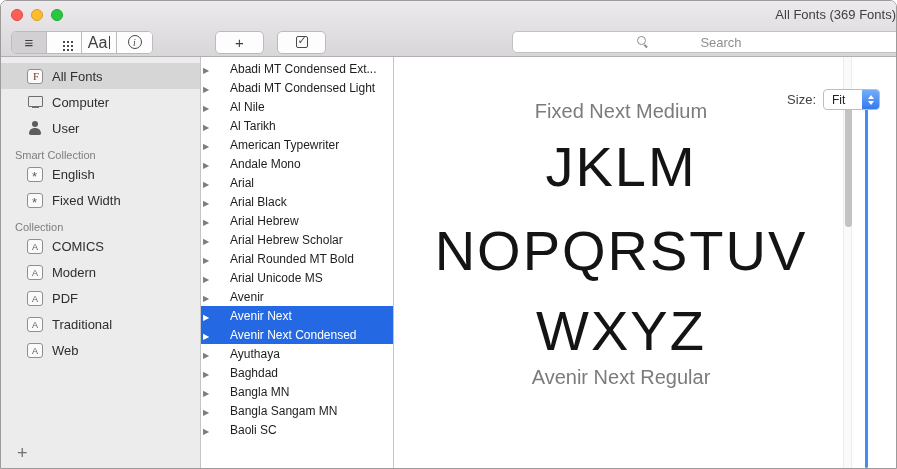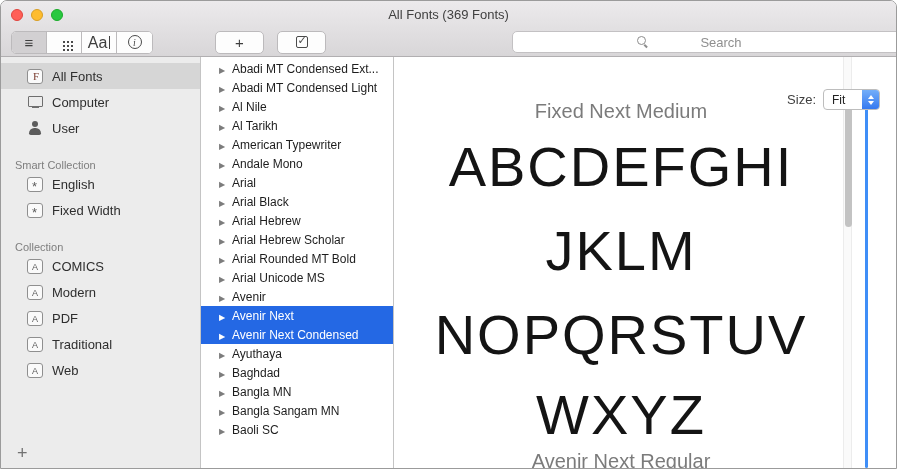--- a/index.html
+++ b/index.html
@@ -12,21 +12,21 @@
     border-radius: 7px 7px 0 0; background: #fff; border: 1px solid #9b9b9b;
   }
   
   .chrome { height: 56px; background: linear-gradient(#eceaec, #d8d6d8); border-bottom: 1px solid #b1afb1; position: relative; }
   .titlebar { height: 26px; position: relative; }
   .traffic { position: absolute; left: 10px; top: 8px; display: flex; gap: 8px; }
   .tl { width: 12px; height: 12px; border-radius: 50%; }
   .tl.red { background: #ff5f57; border: 1px solid #e0443e; }
   .tl.yellow { background: #febc2e; border: 1px solid #d89e24; }
   .tl.green { background: #28c840; border: 1px solid #1aab29; }
-  .title { text-align: center; font-size: 13px; color: #404040; line-height: 27px; }
+  .title { text-align: right; font-size: 13px; color: #404040; line-height: 27px; }
 
   .toolbar { height: 30px; display: flex; align-items: center; padding: 0 10px; position: relative; }
   .segmented { display: flex; height: 23px; border: 1px solid #bcbabc; border-radius: 5px; overflow: hidden; background: #fff; }
   .seg { width: 35px; display: flex; align-items: center; justify-content: center; border: none; border-right: 1px solid #bcbabc; background: #fdfdfd; padding: 0; font-family: inherit; }
   .seg:last-child { border-right: none; }
   .seg.selected { background: #d2d0d2; }
   .ico-list { font-size: 15px; color: #3e3e3e; line-height: 1; }
   .ico-grid { width: 2px; height: 2px; background: #4a4a4a; margin: 4px;
     box-shadow: 4px 0 0 0 #4a4a4a, 8px 0 0 0 #4a4a4a, 0 4px 0 0 #4a4a4a, 4px 4px 0 0 #4a4a4a, 8px 4px 0 0 #4a4a4a, 0 8px 0 0 #4a4a4a, 4px 8px 0 0 #4a4a4a, 8px 8px 0 0 #4a4a4a; }
   .ico-sample { font-size: 16px; color: #3e3e3e; border-right: 1px solid #3e3e3e; padding-right: 2px; line-height: 13px; }
@@ -42,36 +42,36 @@
   .ico-search { position: absolute; left: calc(50% - 36px); top: 5px; width: 11px; height: 11px; pointer-events: none; }
   .ico-search::before { content: ""; position: absolute; left: 0; top: 0; width: 7px; height: 7px; border: 1.5px solid #8d8d8d; border-radius: 50%; }
   .ico-search::after { content: ""; position: absolute; left: 8px; top: 8px; width: 4px; height: 1.5px; background: #8d8d8d; transform: rotate(45deg); transform-origin: 0 0; }
 
   
   .content { display: flex; height: 411px; }
 
   .sidebar { width: 200px; background: #ececec; border-right: 1px solid #c4c4c4; position: relative; padding-top: 6px; flex: 0 0 200px; }
   .side-item { height: 26px; display: flex; align-items: center; padding-left: 26px; gap: 9px; font-size: 13px; color: #2e2e2e; }
   .side-item.selected { background: #d6d6d6; align-items: center; }
-  .side-header { height: 20px; margin-top: 10px; padding-left: 14px; font-size: 11px; color: #7e7e7e; display: flex; align-items: flex-end; }
+  .side-header { height: 20px; padding-left: 14px; font-size: 11px; color: #7e7e7e; display: flex; align-items: flex-end; }
   .side-ico { width: 16px; height: 15px; position: relative; flex: 0 0 16px; }
   .icon-fonts { border: 1px solid #8f8f8f; border-radius: 3px; background: #fafafa; }
   .icon-fonts::before { content: "F"; position: absolute; left: 5px; top: 0px; font-size: 11px; color: #7a3b2e; font-family: "Liberation Serif", serif; }
   .icon-computer::before { content: ""; position: absolute; left: 1px; top: 1px; width: 13px; height: 9px; border: 1px solid #6e6e6e; border-radius: 1px; }
   .icon-computer::after { content: ""; position: absolute; left: 5px; top: 11px; width: 7px; height: 2px; background: #6e6e6e; }
   .icon-user::before { content: ""; position: absolute; left: 5px; top: 0; width: 6px; height: 6px; border-radius: 50%; background: #5c5c5c; }
   .icon-user::after { content: ""; position: absolute; left: 2px; top: 7px; width: 12px; height: 7px; border-radius: 6px 6px 2px 2px; background: #5c5c5c; }
   .icon-smart { border: 1px solid #8f8f8f; border-radius: 3px; background: #fafafa; }
   .icon-smart::before { content: "*"; position: absolute; left: 4px; top: 1px; font-size: 13px; color: #5c5c5c; }
   .icon-collection { border: 1px solid #8f8f8f; border-radius: 3px; background: #fafafa; }
   .icon-collection::before { content: "A"; position: absolute; left: 4px; top: 2px; font-size: 9px; color: #5c5c5c; }
   .side-add { position: absolute; left: 16px; bottom: 4px; font-size: 18px; color: #727272; }
 
   .fontlist { width: 193px; flex: 0 0 193px; background: #fff; border-right: 1px solid #c4c4c4; overflow: hidden; padding-top: 2px; }
-  .font-row { height: 19px; display: flex; align-items: center; padding-left: 18px; gap: 4px; font-size: 12px; color: #1d1d1d; white-space: nowrap; }
+  .font-row { height: 19px; display: flex; align-items: center; padding-left: 2px; gap: 18px; font-size: 12px; color: #1d1d1d; white-space: nowrap; }
   .disclosure { width: 9px; flex: 0 0 9px; }
   .disclosure::before { content: "\25B6"; font-size: 8px; color: #7c7c7c; }
   .font-row.selected { background: #2468e4; color: #fff; }
   .font-row.selected .disclosure::before { color: #fff; }
 
   
   .preview { flex: 1; position: relative; background: #fff; overflow: hidden; }
   .size-row { position: absolute; top: 32px; right: 16px; display: flex; align-items: center; gap: 7px; z-index: 3; }
   .size-label { font-size: 13px; color: #3f3f3f; }
   .size-popup { width: 57px; height: 21px; border: 1px solid #bdbdbd; border-radius: 4px; background: #fff; display: flex; align-items: center; overflow: hidden; }
@@ -312,21 +312,20 @@
           <span class="size-val">Fit</span>
           <span class="popup-cap">
             <i class="tri-up"></i>
             <i class="tri-down"></i>
           </span>
         </div>
       </div>
 
       <div class="sample">
         <div class="sample-title">Fixed Next Medium</div>
-        <div class="glyph-line">ABCDEFGHI</div>
         <div class="glyph-line">JKLM</div>
         <div class="glyph-line">NOPQRSTUV</div>
         <div class="glyph-line cut">WXYZ</div>
         <div class="sample-title next">Avenir Next Regular</div>
       </div>
 
       <div class="scrollbar">
         <div class="scroll-thumb"></div>
       </div>
       <div class="size-slider"></div>

